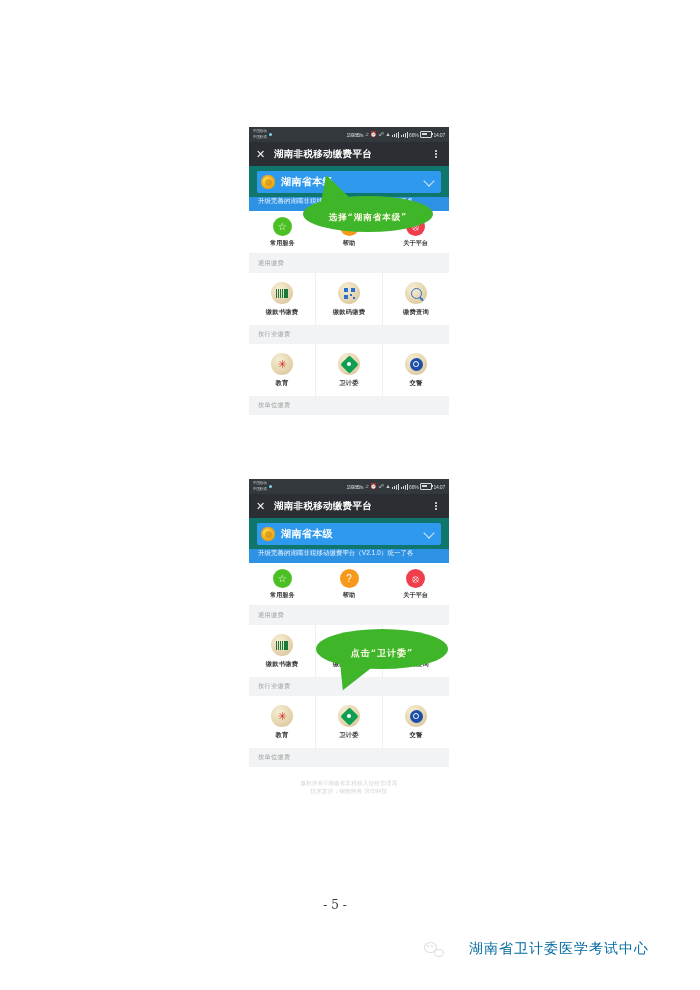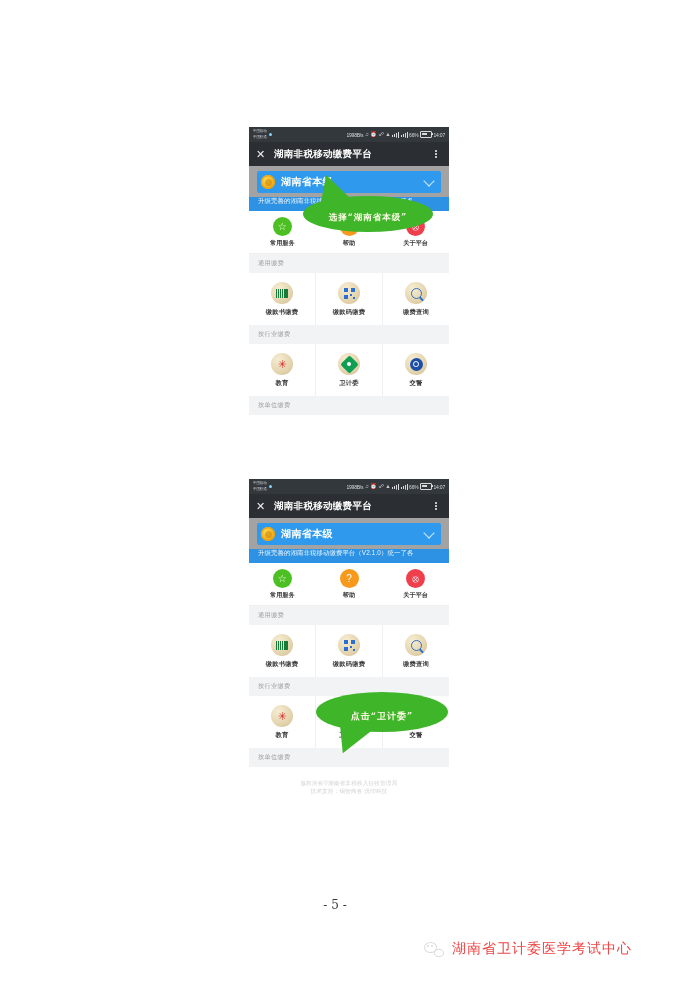--- a/index.html
+++ b/index.html
@@ -97,21 +97,21 @@
     padding-left: 4px;
   }
   .tb-menu {
     display: flex; flex-direction: column; gap: 1.5px; align-items: center;
     width: 12px;
   }
   .tb-menu i { width: 1.8px; height: 1.8px; border-radius: 50%; background: #f0f0f0; display:block;}
 
   
   .region {
-    background: #a3a3a3;
+    background: #0f766e;
     padding: 5px 8px 4px 8px;
   }
   .region-inner {
     background: #2f9aed;
     border-radius: 2px;
     display: flex;
     align-items: center;
     padding: 2px 6px 2px 4px;
     height: 18px;
   }
@@ -287,21 +287,21 @@
     font-size: 8.5px;
   }
   .callout-1 .tail {
     left: 16px; top: -22px;
     border-left: 9px solid transparent;
     border-right: 20px solid transparent;
     border-bottom: 26px solid #3fb52a;
     transform: rotate(-8deg);
   }
   .callout-2 {
-    left: 316px; top: 692px;
+    left: 316px; top: 629px;
     width: 132px; height: 40px;
     font-size: 9px;
   }
   .callout-2 .tail {
     left: 20px; bottom: -23px;
     border-left: 10px solid transparent;
     border-right: 22px solid transparent;
     border-top: 28px solid #3fb52a;
     transform: rotate(14deg);
   }
@@ -326,22 +326,22 @@
     font-size: 12px;
     color: #3a3a3a;
     padding-right: 30px;
   }
   .wechat-footer {
     position: absolute;
     left: 424px;
     top: 940px;
     display: flex;
     align-items: center;
-    gap: 8px;
-    color: #ef4444;
+    gap: 25px;
+    color: #0369a1;
     font-size: 14px;
     font-family: "DejaVu Sans", "Liberation Sans", sans-serif;
     letter-spacing: 1px;
   }
   .wechat-icon {
     width: 20px; height: 16px; position: relative; flex: none;
   }
   .wechat-icon .b1 {
     position: absolute; left: 0; top: 1px;
     width: 13px; height: 11px; border-radius: 50%;

